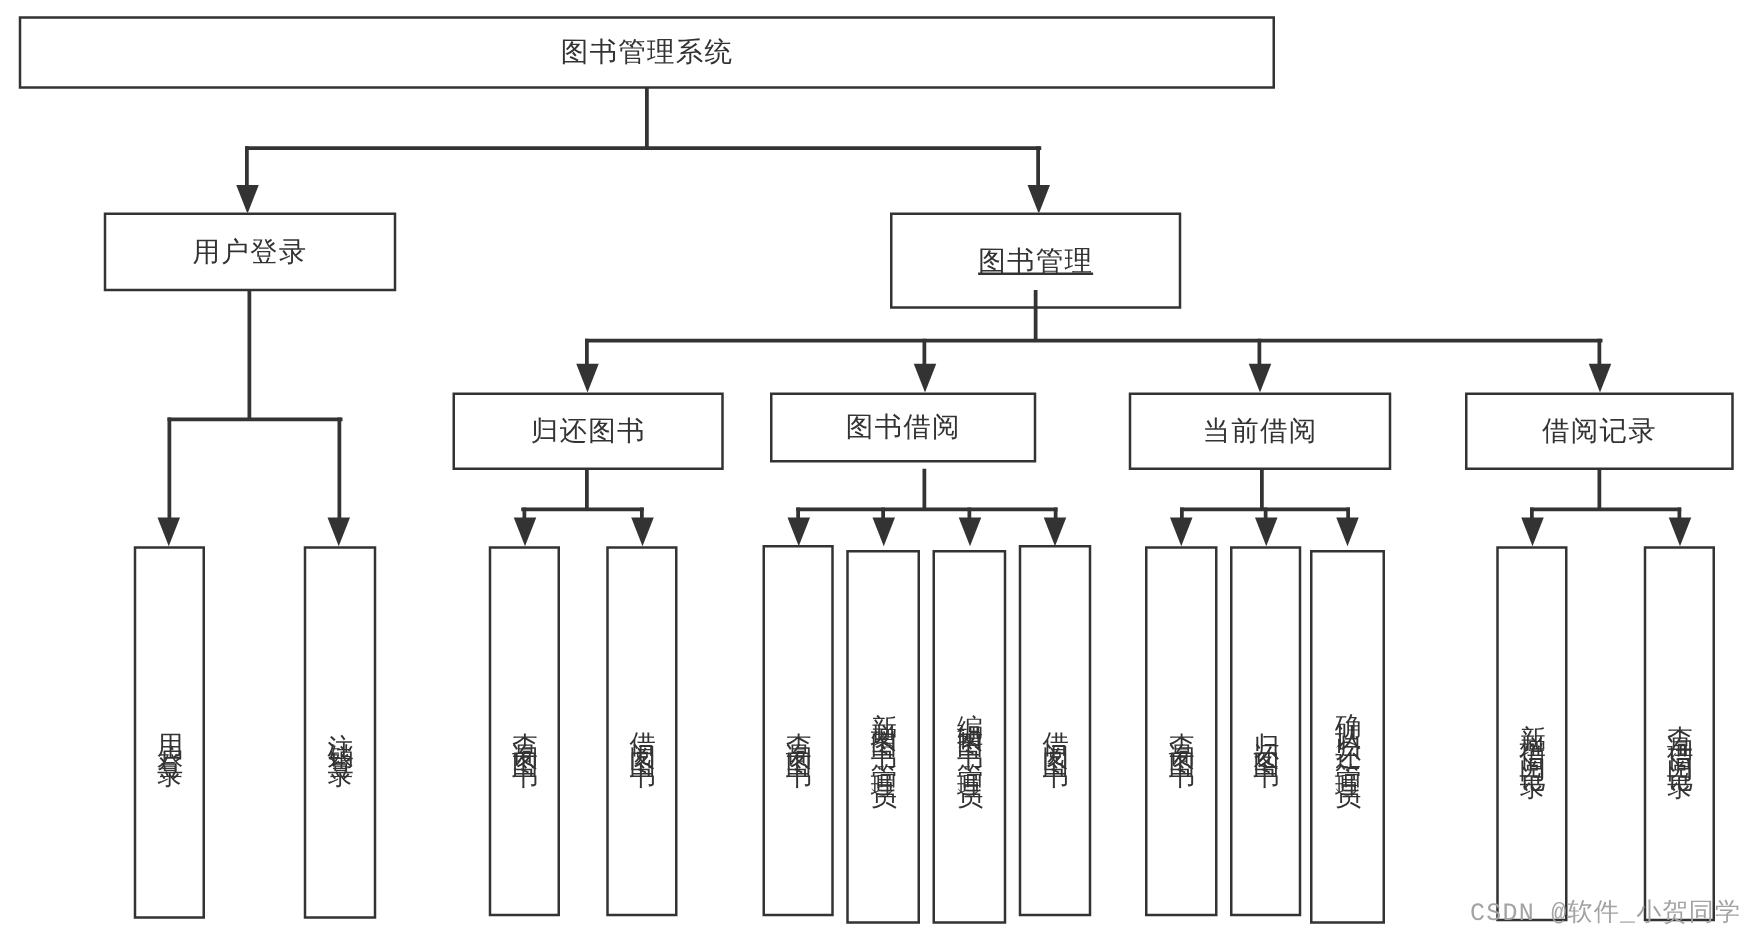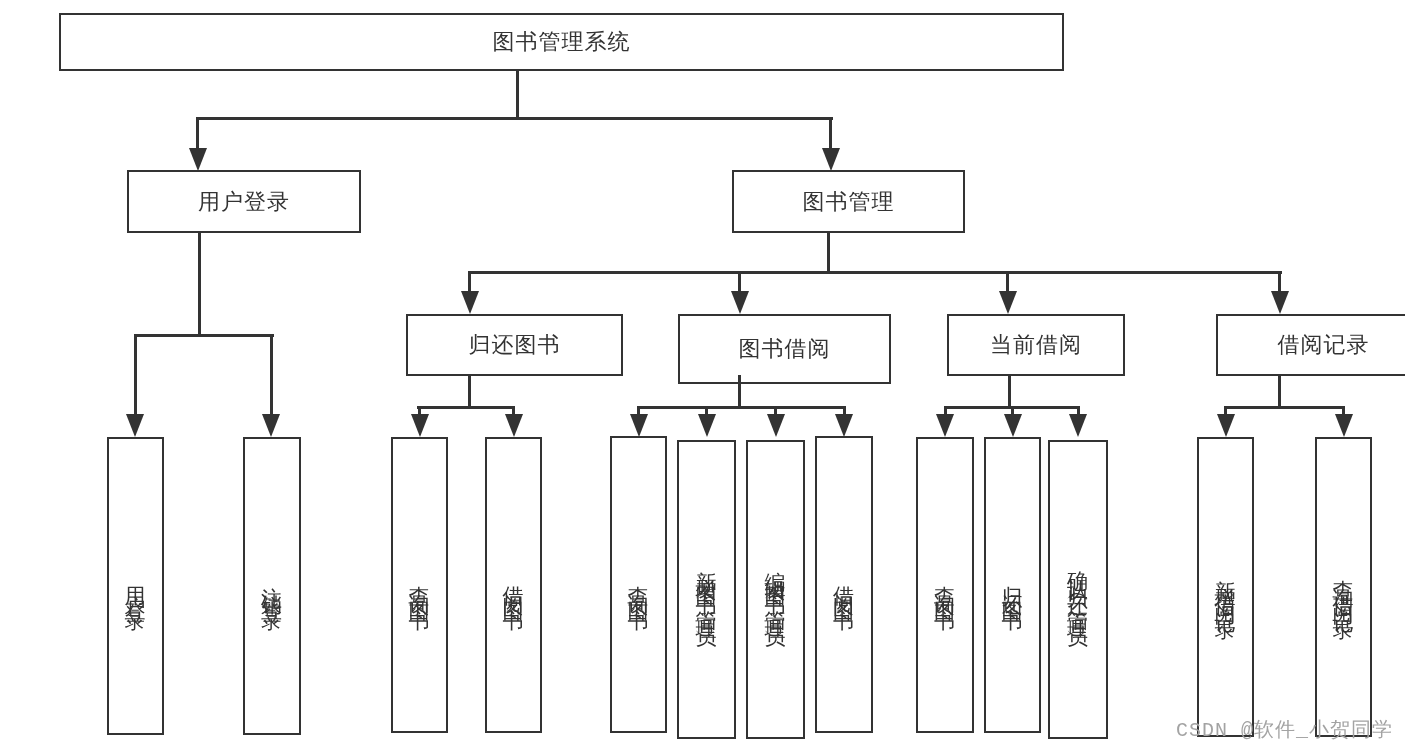--- a/index.html
+++ b/index.html
@@ -6,21 +6,21 @@
   #canvas{
     position:relative;width:1405px;height:747px;background:var(--c-background,#ffffff);
     font-family:"Liberation Sans",sans-serif;overflow:hidden;
   }
   .box{
     position:absolute;box-sizing:border-box;background:#ffffff;
     border:2.5px solid var(--c-line,#333333);
     display:flex;align-items:center;justify-content:center;
     color:var(--c-text,#333333);
   }
-  .hbox{font-size:22px;letter-spacing:1px;white-space:nowrap;margin-left:44px;}
+  .hbox{font-size:22px;letter-spacing:1px;white-space:nowrap;}
   .vbox{
     writing-mode:vertical-rl;text-orientation:mixed;
     font-size:21px;letter-spacing:8px;line-height:1;
   }
   .line{position:absolute;background:var(--c-line,#333333);}
   .arrow{
     position:absolute;width:0;height:0;
     border-left:9px solid transparent;border-right:9px solid transparent;
     border-top:23px solid var(--c-line,#333333);
   }
@@ -37,43 +37,43 @@
   <div class="box hbox" style="left:15px;top:13px;width:1005px;height:58px;">图书管理系统</div>
 
   <div class="line" style="left:516px;top:70px;width:3px;height:49px;"></div>
   <div class="line" style="left:196px;top:117px;width:637px;height:3px;"></div>
   <div class="line" style="left:196px;top:117px;width:3px;height:33px;"></div>
   <div class="line" style="left:829px;top:117px;width:3px;height:33px;"></div>
   <div class="arrow" style="left:189px;top:148px;"></div>
   <div class="arrow" style="left:822px;top:148px;"></div>
 
   <div class="box hbox" style="left:83px;top:170px;width:234px;height:63px;">用户登录</div>
-  <div class="box hbox" style="left:688px;top:170px;width:233px;height:63px;">图书管理</div>
+  <div class="box hbox" style="left:712px;top:170px;width:233px;height:77px;text-decoration:underline;">图书管理</div>
 
   <div class="line" style="left:198px;top:232px;width:3px;height:104px;"></div>
   <div class="line" style="left:134px;top:334px;width:140px;height:3px;"></div>
   <div class="line" style="left:134px;top:334px;width:3px;height:82px;"></div>
   <div class="line" style="left:270px;top:334px;width:3px;height:82px;"></div>
   <div class="arrow" style="left:126px;top:414px;"></div>
   <div class="arrow" style="left:262px;top:414px;"></div>
 
   <div class="line" style="left:827px;top:232px;width:3px;height:41px;"></div>
   <div class="line" style="left:468px;top:271px;width:814px;height:3px;"></div>
   <div class="line" style="left:468px;top:271px;width:3px;height:22px;"></div>
   <div class="line" style="left:738px;top:271px;width:3px;height:22px;"></div>
   <div class="line" style="left:1006px;top:271px;width:3px;height:22px;"></div>
   <div class="line" style="left:1278px;top:271px;width:3px;height:22px;"></div>
   <div class="arrow" style="left:461px;top:291px;"></div>
   <div class="arrow" style="left:731px;top:291px;"></div>
   <div class="arrow" style="left:999px;top:291px;"></div>
   <div class="arrow" style="left:1271px;top:291px;"></div>
 
   <div class="box hbox" style="left:362px;top:314px;width:217px;height:62px;">归还图书</div>
-  <div class="box hbox" style="left:634px;top:314px;width:213px;height:70px;">图书借阅</div>
-  <div class="box hbox" style="left:903px;top:314px;width:178px;height:62px;">当前借阅</div>
+  <div class="box hbox" style="left:616px;top:314px;width:213px;height:56px;">图书借阅</div>
+  <div class="box hbox" style="left:903px;top:314px;width:210px;height:62px;">当前借阅</div>
   <div class="box hbox" style="left:1172px;top:314px;width:215px;height:62px;">借阅记录</div>
 
   <div class="line" style="left:468px;top:375px;width:3px;height:33px;"></div>
   <div class="line" style="left:417px;top:406px;width:98px;height:3px;"></div>
   <div class="line" style="left:418px;top:406px;width:3px;height:10px;"></div>
   <div class="line" style="left:512px;top:406px;width:3px;height:10px;"></div>
   <div class="arrow" style="left:411px;top:414px;"></div>
   <div class="arrow" style="left:505px;top:414px;"></div>
 
   <div class="line" style="left:738px;top:375px;width:3px;height:33px;"></div>

